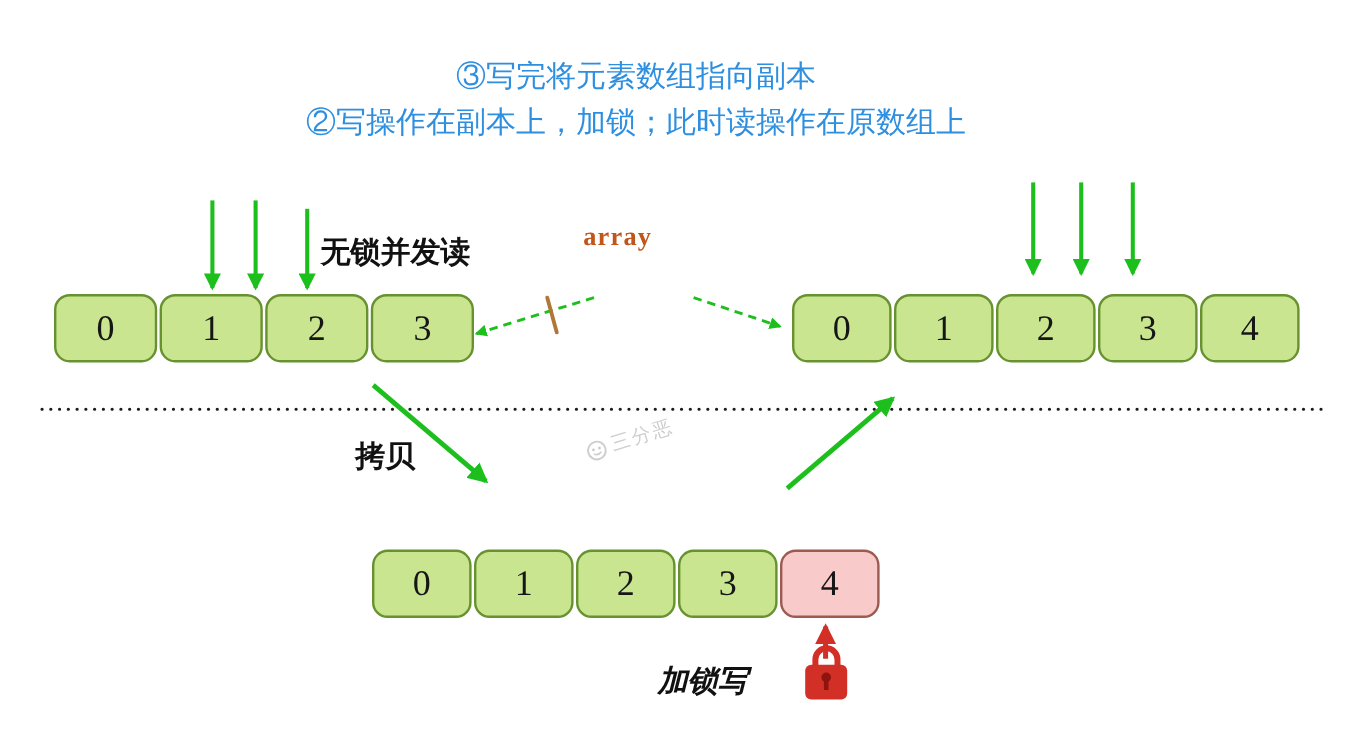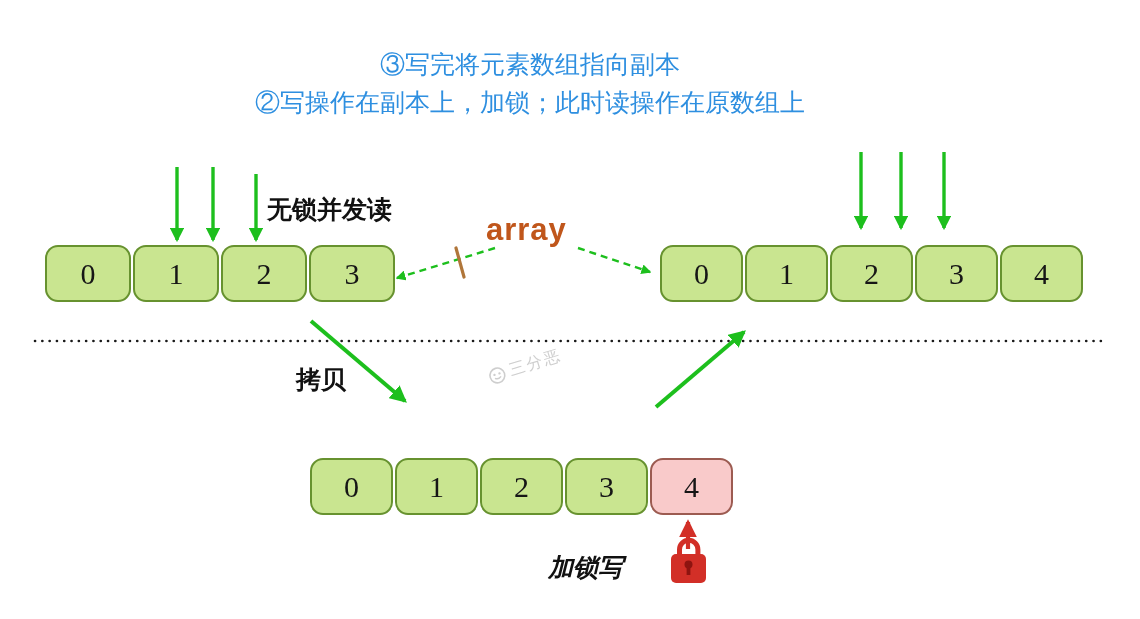--- a/index.html
+++ b/index.html
@@ -15,23 +15,23 @@
     font-size:25px;line-height:38px;font-weight:500;
     font-family:"Liberation Serif","DejaVu Serif",serif;
   }
 
   .label{position:absolute;font-weight:bold;color:var(--text,#111);
     font-family:"Liberation Serif","DejaVu Serif",serif;}
   .concurrent-read{left:267px;top:183px;font-size:25px;margin-top:10px;}
   .copy-label{left:296px;top:363px;font-size:25px;text-align:right;}
   .locked-write-label{left:548px;top:551px;font-size:25px;font-style:italic;}
   .array-label{
-    left:486px;top:212px;font-size:31px;letter-spacing:1px;
+    left:486px;top:184px;font-size:22px;letter-spacing:1px;
     color:var(--array-label,#c0561b);
-    font-family:Liberation Sans, sans-serif;font-weight:bold;
+    font-family:Liberation Serif, serif;font-weight:bold;
   }
 
   .array{position:absolute;display:flex;gap:2px;}
   .cell{
     box-sizing:border-box;height:57px;
     background:var(--cell-fill,#c9e590);
     border:2.5px solid var(--cell-border,#67922f);
     border-radius:13px;
     display:flex;align-items:center;justify-content:center;
     font-family:"Liberation Serif","DejaVu Serif",serif;

